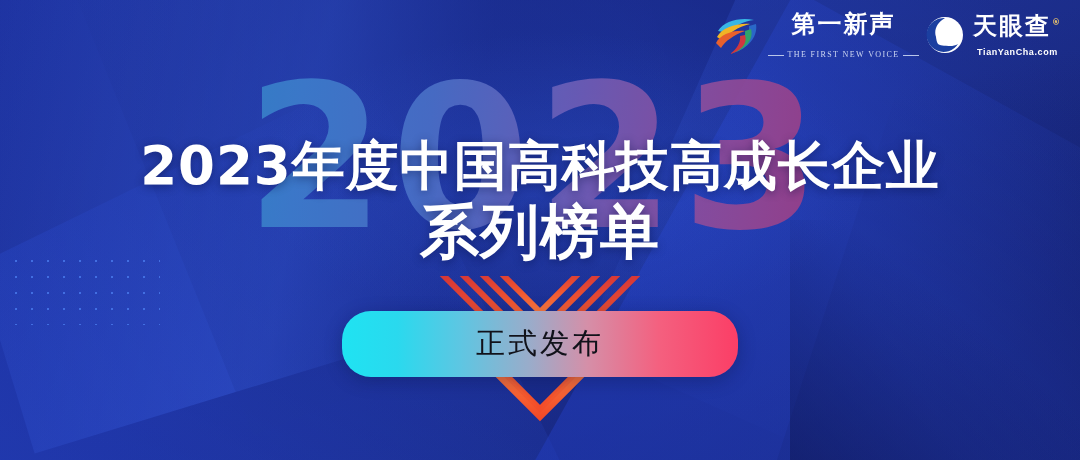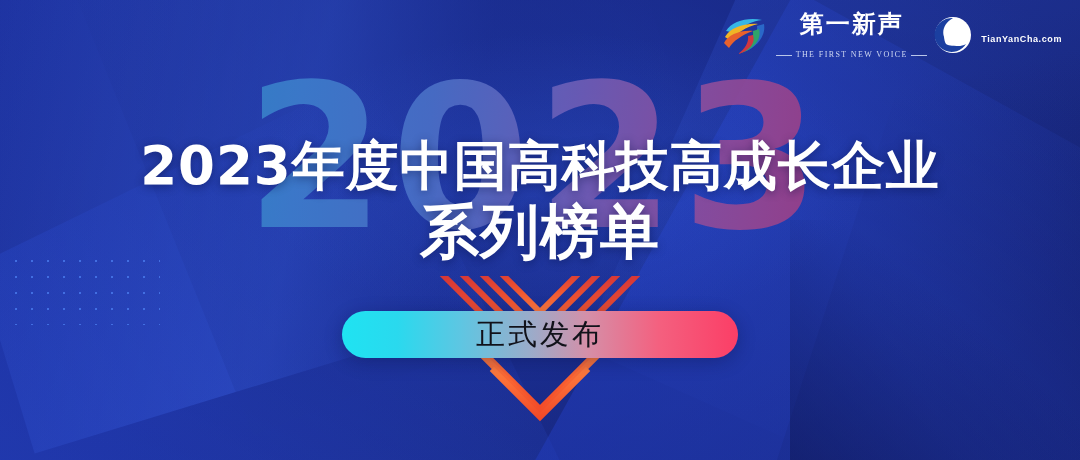--- a/index.html
+++ b/index.html
@@ -122,21 +122,21 @@
     white-space:nowrap;
   }
   .title-line-1 { font-size:53px; }
   .title-line-2 { font-size:59px; margin-top:7px; }
 
   
   .pill {
     position:absolute;
     left:50%; transform:translateX(-50%);
     top:311px;
-    width:396px; height:47px;
+    width:396px; height:66px;
     border-radius:29px;
     background:linear-gradient(90deg,
         #1fe3f2 0%,
         #2ad9ee 14%,
         #5ec6e2 30%,
         #9cabc9 48%,
         #d58fa8 62%,
         #f4607f 80%,
         #fb3e66 100%);
     display:flex; align-items:center; justify-content:center;
@@ -262,19 +262,22 @@
     </div>
 
     <div class="logo">
       <svg class="logo-mark" width="40" height="40" viewBox="0 0 40 40">
         <circle cx="20" cy="20" r="18" fill="#ffffff"></circle>
         <path d="M20 3 A17 17 0 1 0 33 29 C26 33 16 31 12 24 C8 17 11 8 20 3 Z" fill="#1b3fa0"></path>
         <path d="M24 9 C31 12, 34 20, 31 27 C27 22, 22 18, 16 16 C18 12, 21 10, 24 9 Z" fill="#ffffff"></path>
         <path d="M13 29 C10 24, 11 18, 15 14 C16 20, 19 26, 24 30 C20 31, 16 31, 13 29 Z" fill="#ffffff"></path>
       </svg>
       <div class="logo-text">
+        <div class="logo-cn logo-cn-tyc">
+          <span>天眼查</span><span class="tm">®</span>
+        </div>
         <div class="logo-sub-tyc">TianYanCha.com</div>
       </div>
     </div>
 
   </div>
 
 </div>
 
 </body></html>

